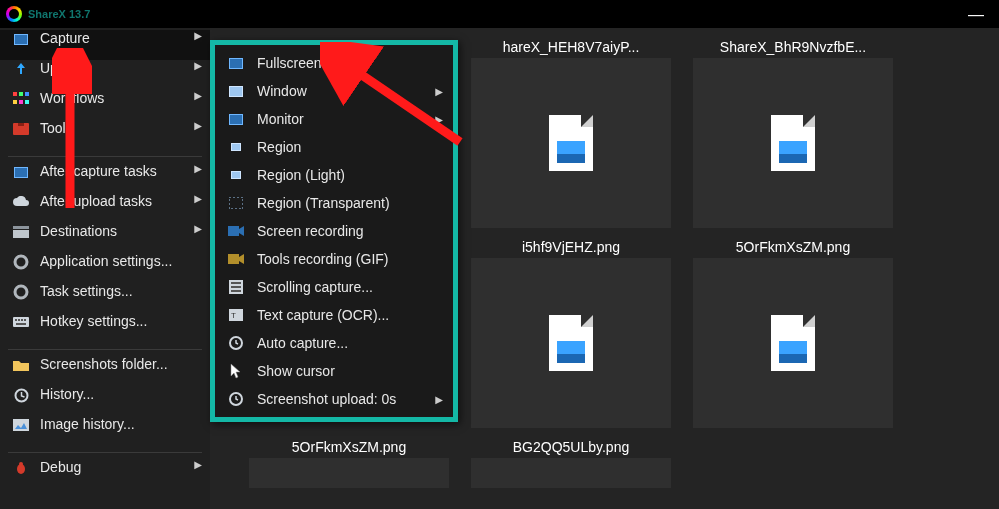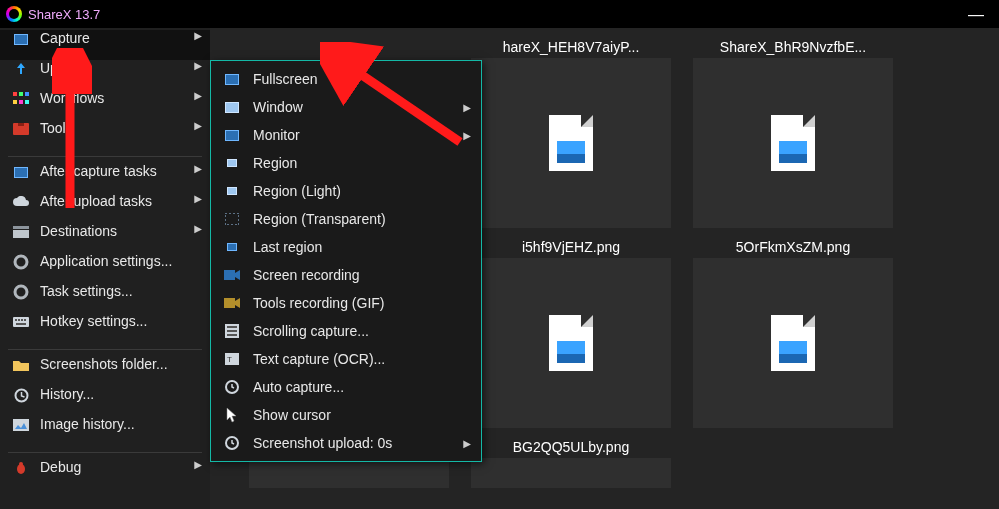--- a/index.html
+++ b/index.html
@@ -14,21 +14,21 @@
     position: relative;
   }
   .titlebar {
     background: #000;
     height: 28px;
     display: flex;
     align-items: center;
     padding: 0 6px;
     position: relative;
   }
-  .titlebar .title { margin-left: 6px; font-size: 13px; color: #f0abfc; }
+  .titlebar .title { margin-left: 6px; font-size: 11px; color: #0f766e; font-weight: bold; }
   .titlebar .min {
     position: absolute; right: 8px; top: 6px; width: 30px; text-align: center;
     color: #fff; font-size: 16px;
   }
   .swirl {
     width: 16px; height: 16px; border-radius: 50%;
     background: conic-gradient(#ff6a00, #ffd800, #7dff00, #00ffd0, #007bff, #b500ff, #ff00ae, #ff6a00);
     position: relative;
   }
   .swirl::after {
@@ -102,27 +102,26 @@
   }
   .doc-icon::after {
     content:""; position:absolute; left:8px; right:8px; bottom:8px; height:22px;
     background: linear-gradient(to bottom, #3aa3ff 60%, #1b67b3 60%);
   }
   
   .submenu {
     position: absolute;
     left: 210px;
     top: 40px;
-    width: 272px;
+    width: 248px;
     background: #1a1a1a;
-    border: 1px solid #14b8a6;
+    border: 5px solid #14b8a6;
     z-index: 50;
     padding: 4px 0;
     box-shadow: 2px 2px 8px rgba(0,0,0,0.6);
-    margin-top: 20px;
   }
   .submenu .mitem {
     display: flex; align-items: center;
     height: 28px; padding: 0 10px 0 10px;
     color: #e8e8e8; cursor: pointer; position: relative;
   }
   .submenu .mitem .icon { width: 22px; height:18px; margin-right:10px; display:inline-flex; align-items:center; justify-content:center; }
   .submenu .mitem .arrow { position:absolute; right:10px; font-size:10px; color:#ccc; }
   
   .anno { position: absolute; z-index: 200; pointer-events:none; }
@@ -378,26 +377,20 @@
       </span>
     <span>Region (Light)</span>
   </div>
   <div class="mitem">
     <span class="icon">
       <svg width="14" height="12">
           <rect width="14" height="12" fill="none" stroke="#9ec7f0" stroke-dasharray="2 2"></rect>
         </svg>
     </span>
     <span>Region (Transparent)</span>
-  </div>
-  <div class="mitem">
-    <span class="icon">
-        <span class="sq tiny"></span>
-      </span>
-    <span>Last region</span>
   </div>
   <div class="mitem">
     <span class="icon">
       <svg width="16" height="12">
           <rect x="0" y="1" width="11" height="10" fill="#2b6fb3"></rect>
           <path d="M11 4l5-3v10l-5-3z" fill="#2b6fb3"></path>
         </svg>
     </span>
     <span>Screen recording</span>
   </div>

